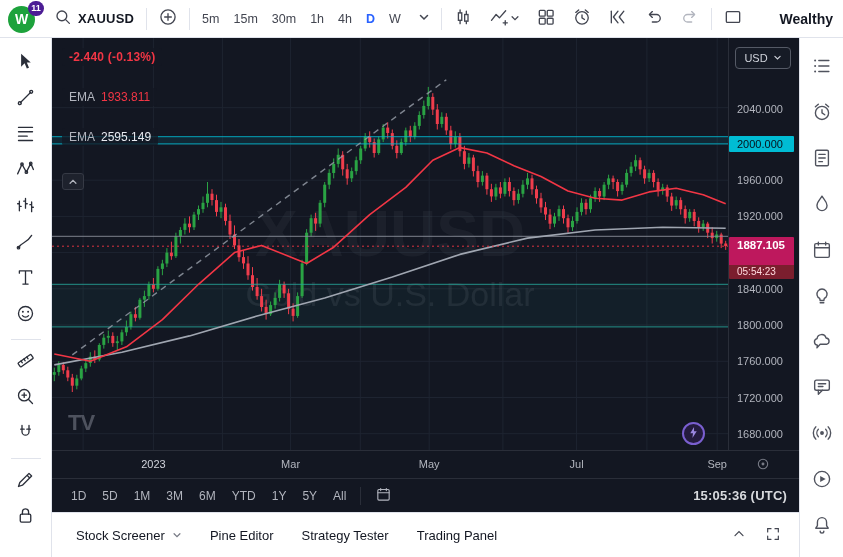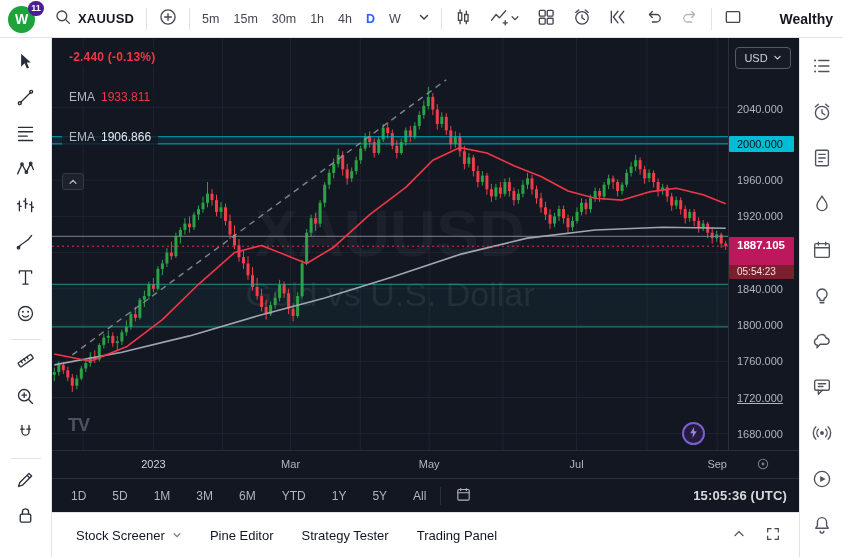--- a/index.html
+++ b/index.html
@@ -37,21 +37,21 @@
   .plotwrap { position:relative; width:676px; height:412px; overflow:hidden; }
   #plot { position:absolute; inset:0; }
   .legend { position:absolute; left:10px; top:10px; z-index:5; font-size:12px; }
   .legend-row { display:inline-flex; align-items:center; gap:6px; background:rgba(19,23,34,.78); padding:2px 7px; border-radius:3px; margin-bottom:4px; cursor:default; }
   .legend { display:flex; flex-direction:column; align-items:flex-start;gap:18px; }
   .l-change { color:#f23645; font-weight:bold; letter-spacing:.2px; }
   .l-name { color:#b2b5be; }
   .l-val.red { color:#f23645; }
   .l-val.white { color:#e8eaf0; }
   .collapse-btn { margin-top:5px; width:22px; height:17px; border-radius:3px; border:1px solid #363a45; background:#1e222d; color:#b2b5be; font-size:9px; display:flex; align-items:center; justify-content:center; cursor:pointer; }
-  .tv-watermark { position:absolute; left:16px; bottom:14px; color:#4e525e; font-weight:bold; font-size:18px; letter-spacing:-1px; cursor:pointer; }
+  .tv-watermark { position:absolute; left:16px; bottom:14px; color:#4e525e; font-weight:bold; font-size:22px; letter-spacing:-1px; cursor:pointer; }
   .bolt-btn { position:absolute; left:630px; top:384px; width:23px; height:23px; border-radius:50%; background:#241b3e; border:2px solid #7a5fd0; display:flex; align-items:center; justify-content:center; cursor:pointer; }
 
   .price-axis { position:relative; width:71px; height:412px; border-left:1px solid #2a2e39; background:#131722; color:#b2b5be; font-size:11px; cursor:ns-resize; }
   .usd-select { position:absolute; left:6px; top:9px; width:56px; height:22px; border:1px solid #555a66; border-radius:4px; color:#d1d4dc; display:flex; align-items:center; justify-content:center; gap:5px; font-size:11px; cursor:pointer; background:#161b26; }
   .tick { position:absolute; left:8px; transform:translateY(-50%); white-space:nowrap; }
   .tick.hl { left:0; right:5px; background:#00bcd4; color:#06121c; padding:2px 0 2px 8px; transform:translateY(-50%); border-radius:1px; }
   .cur-label { position:absolute; left:0; right:5px; border-radius:1px; overflow:hidden; }
   .cur-price { background:#be185d; color:#fff; font-weight:bold; padding:2px 0 14px 8px; font-size:11.5px; }
   .cur-count { background:#7b1e2e; color:#ffd9dd; padding:1px 0 2px 8px; font-size:10px; }
 
@@ -600,21 +600,21 @@
               <line x1="0" y1="208.2" x2="676" y2="208.2" stroke="#f23645" stroke-width="1" stroke-dasharray="2 3" stroke-opacity="0.9"></line>
             </svg>
           <div class="legend">
             <div class="legend-row l-change">-2.440 (-0.13%)</div>
             <div class="legend-row">
               <span class="l-name">EMA</span>
               <span class="l-val red">1933.811</span>
             </div>
             <div class="legend-row">
               <span class="l-name">EMA</span>
-              <span class="l-val white">1906.866</span>
+              <span class="l-val white">2595.149</span>
             </div>
             <div class="collapse-btn">
               <svg width="10" height="10" viewBox="0 0 12 12" fill="none" stroke="currentColor" stroke-width="1.5" stroke-linecap="round">
                   <path d="M2.5 7.5 L6 4 L9.5 7.5"></path>
                 </svg>
             </div>
           </div>
           <div class="tv-watermark">TV</div>
           <div class="bolt-btn">
             <span><svg width="13" height="13" viewBox="0 0 24 24">
@@ -629,21 +629,21 @@
                   <path d="M2.5 4.5 L6 8 L9.5 4.5"></path>
                 </svg></span>
           </div>
         <div class="tick" style="top: 71px;">2040.000</div>
             <div class="tick hl" style="top: 105.9px;">2000.000</div>
             <div class="tick" style="top: 142.2px;">1960.000</div>
             <div class="tick" style="top: 178.4px;">1920.000</div>
             <div class="tick" style="top: 250.8px;">1840.000</div>
             <div class="tick" style="top: 287px;">1800.000</div>
             <div class="tick" style="top: 323.3px;">1760.000</div>
-            <div class="tick" style="top: 359.5px; text-decoration: underline;">1720.000</div>
+            <div class="tick" style="top: 359.5px;">1720.000</div>
             <div class="tick" style="top: 395.7px;">1680.000</div>
             <div class="cur-label" style="top: 199.2px;">
               <div class="cur-price">1887.105</div>
               <div class="cur-count">05:54:23</div>
             </div>
           </div>
       </div>
 
       <div class="time-axis" id="time-axis">
         <span class="axis-gear"><svg width="16" height="16" viewBox="0 0 24 24" fill="none" stroke="currentColor" stroke-width="1.6">
@@ -651,21 +651,21 @@
               <circle cx="12" cy="12" r="2.2" fill="currentColor" stroke="none"></circle>
             </svg></span>
       <div class="t-label year" style="left: 101.4px;">2023</div>
           <div class="t-label" style="left: 238.6px;">Mar</div>
           <div class="t-label" style="left: 377.2px;">May</div>
           <div class="t-label" style="left: 524.6px;">Jul</div>
           <div class="t-label" style="left: 665.2px;">Sep</div>
         </div>
 
       <div class="range-toolbar">
-        <div id="ranges" style="display:flex;align-items:center;gap:12px;">
+        <div id="ranges" style="display:flex;align-items:center;gap:2px;">
             <button class="range-btn">1D</button>
             <button class="range-btn">5D</button>
             <button class="range-btn">1M</button>
             <button class="range-btn">3M</button>
             <button class="range-btn">6M</button>
             <button class="range-btn">YTD</button>
             <button class="range-btn">1Y</button>
             <button class="range-btn">5Y</button>
             <button class="range-btn">All</button>
           </div>

